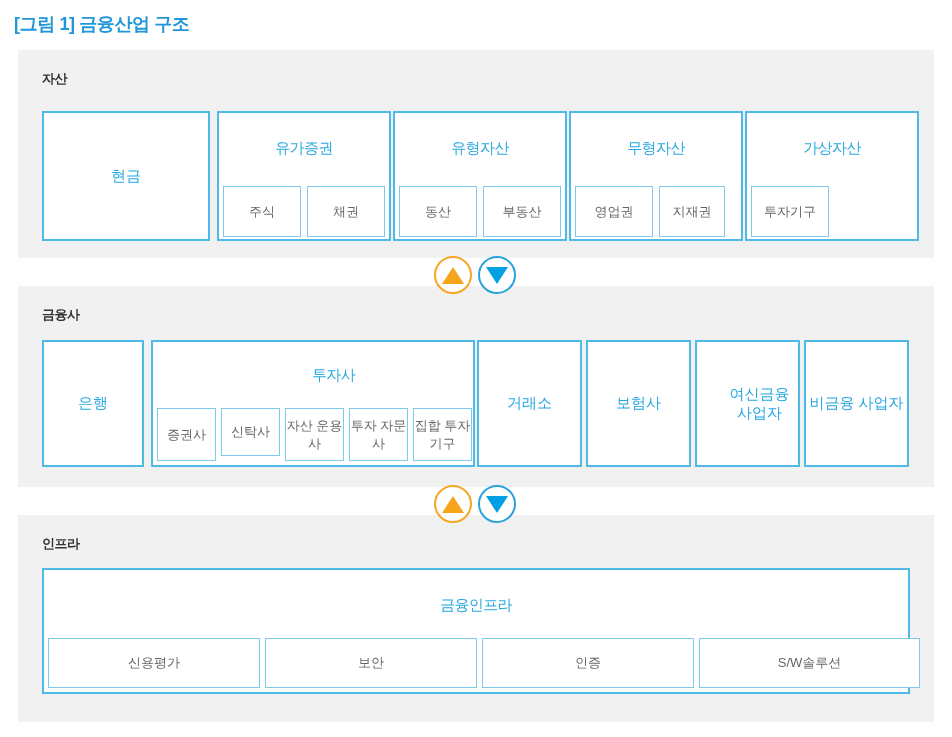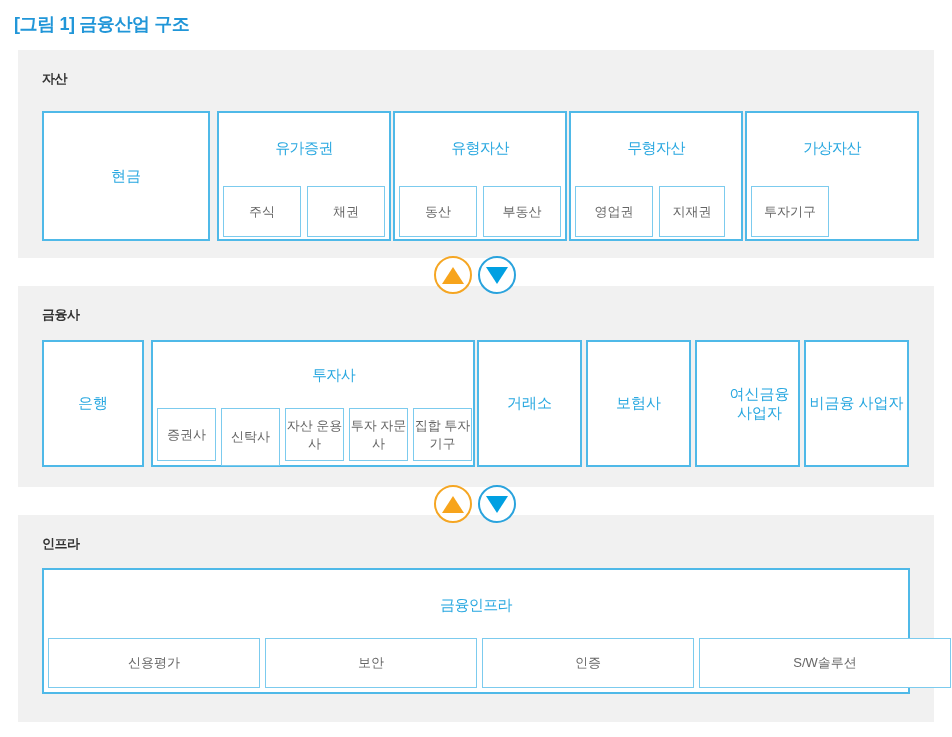--- a/index.html
+++ b/index.html
@@ -194,21 +194,21 @@
 
     <div class="box centered" style="left:24px; top:54px; width:102px; height:127px;">
       <span class="lbl-main">은행</span>
     </div>
 
     <div class="box" style="left:133px; top:54px; width:324px; height:127px;">
       <div class="lbl lbl-main" style="top:24px;padding-left:41px;">투자사</div>
       <div class="sub centered" style="left:4px; top:66px; width:59px; height:53px;">
         <span class="lbl-sub">증권사</span>
       </div>
-      <div class="sub centered" style="left:68px; top:66px; width:59px; height:58px;">
+      <div class="sub centered" style="left:68px; top:66px; width:59px; height:48px;">
         <span class="lbl-sub">신탁사</span>
       </div>
       <div class="sub centered" style="left:132px; top:66px; width:59px; height:53px;">
         <span class="lbl-sub">자산
 운용사</span>
       </div>
       <div class="sub centered" style="left:196px; top:66px; width:59px; height:53px;">
         <span class="lbl-sub">투자
 자문사</span>
       </div>
@@ -253,19 +253,19 @@
       <div class="lbl lbl-main" style="top:26px;">금융인프라</div>
       <div class="sub centered" style="left:4px; top:68px; width:212px; height:50px;">
         <span class="lbl-sub">신용평가</span>
       </div>
       <div class="sub centered" style="left:221px; top:68px; width:212px; height:50px;">
         <span class="lbl-sub">보안</span>
       </div>
       <div class="sub centered" style="left:438px; top:68px; width:212px; height:50px;">
         <span class="lbl-sub">인증</span>
       </div>
-      <div class="sub centered" style="left:655px; top:68px; width:252px; height:50px;">
+      <div class="sub centered" style="left:655px; top:68px; width:221px; height:50px;">
         <span class="lbl-sub">S/W솔루션</span>
       </div>
     </div>
   </div>
 
 </div>
 
 </body></html>

